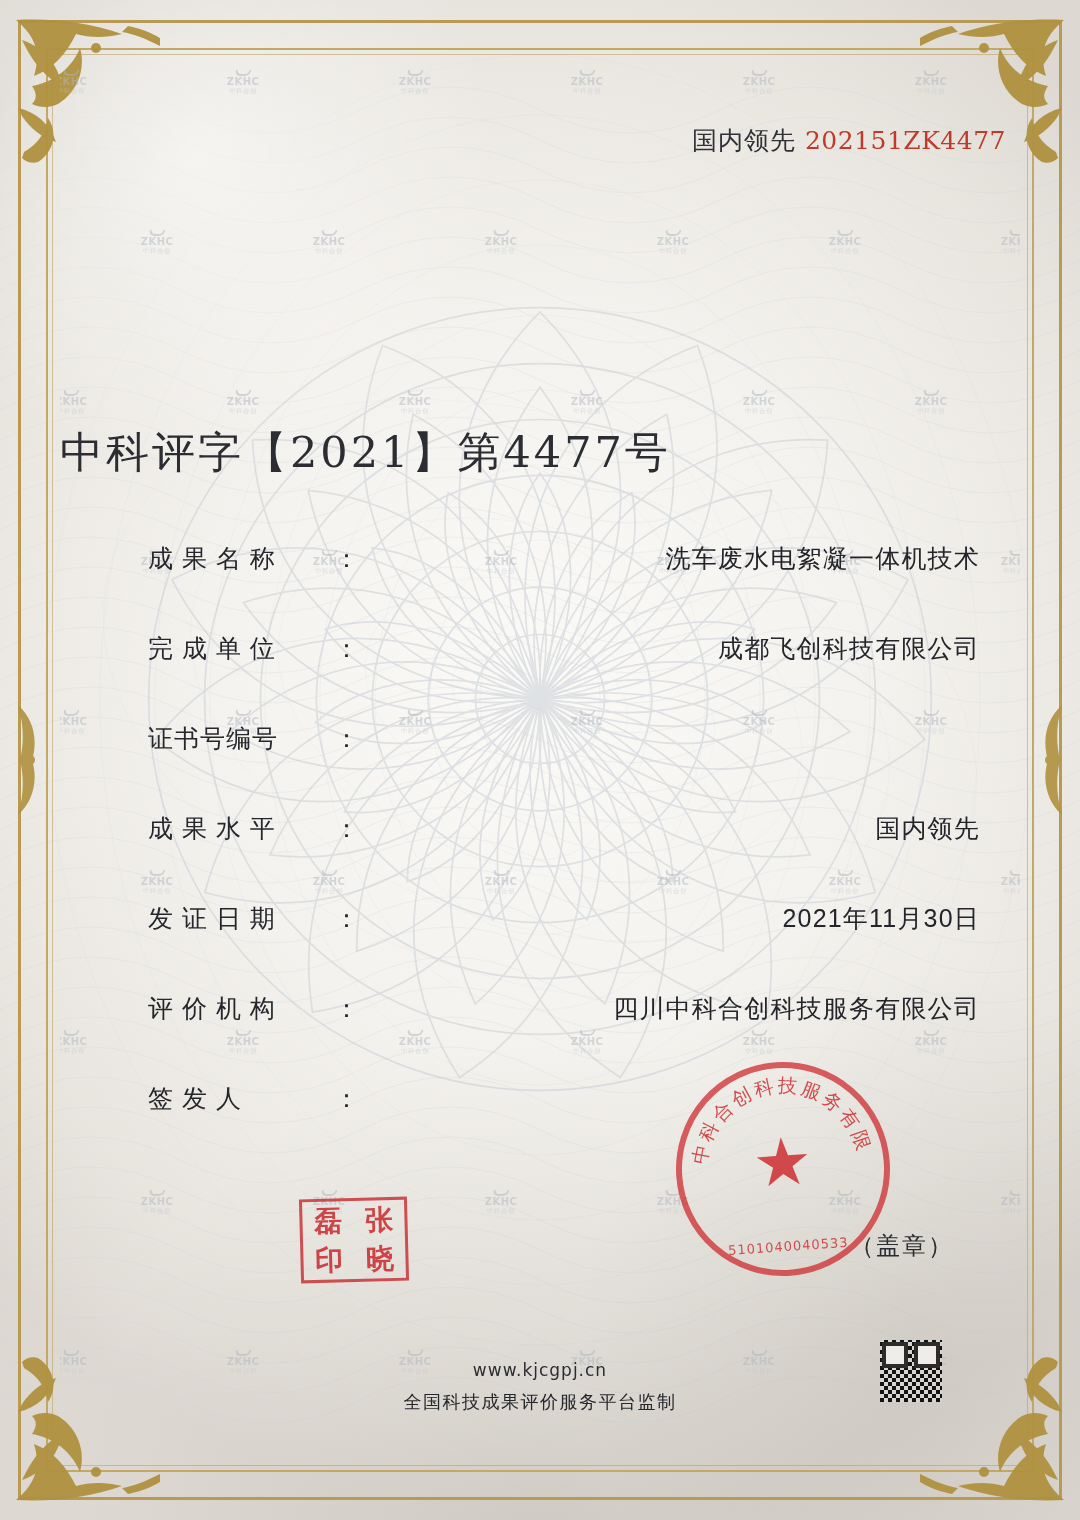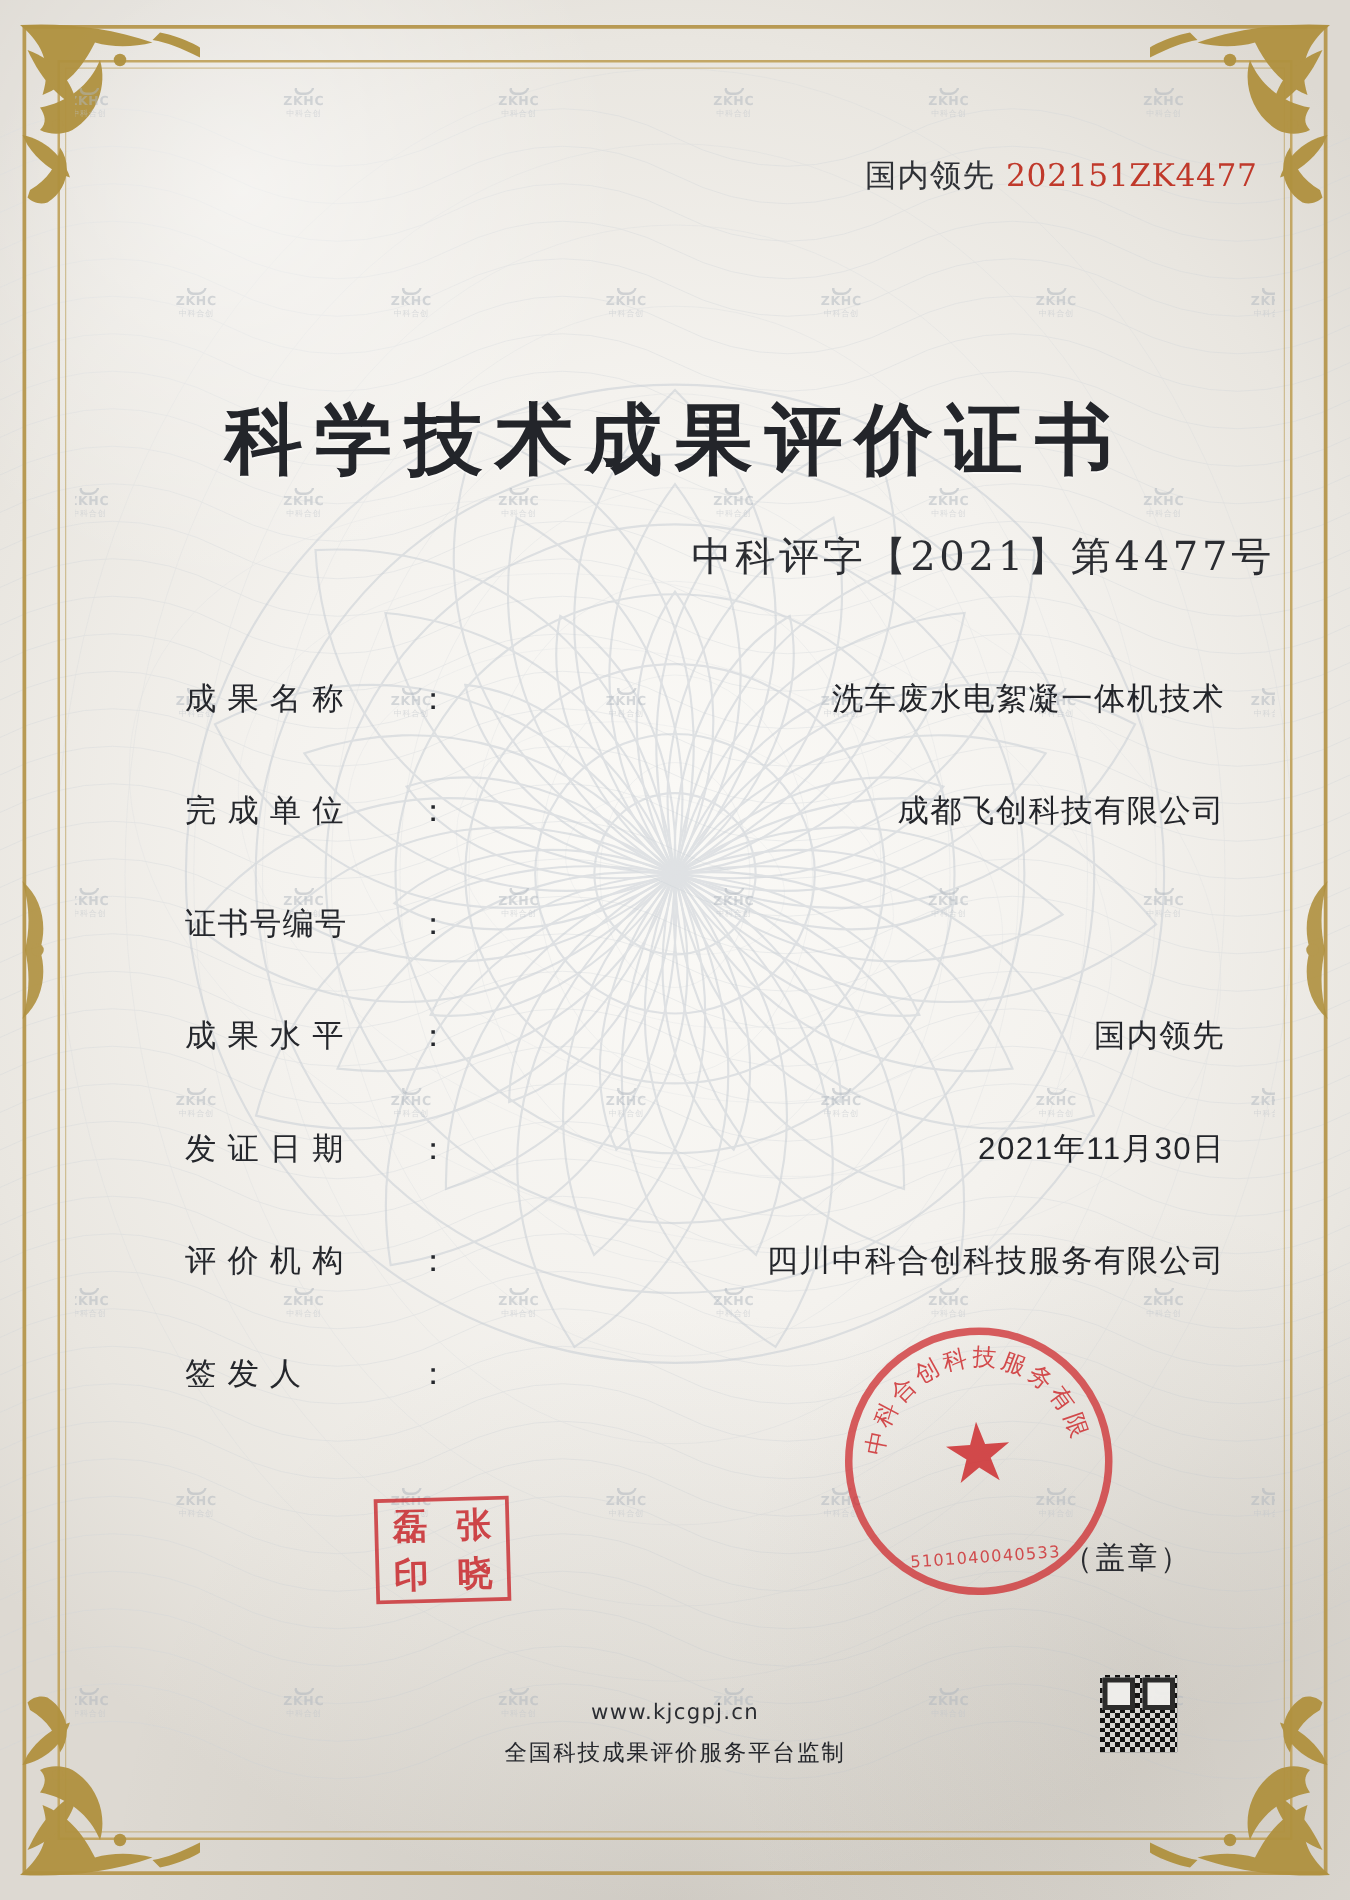--- a/index.html
+++ b/index.html
@@ -144,23 +144,23 @@
     font-weight: 700;
     font-size: 62px;
     letter-spacing: 10px;
     color: #23252a;
     text-shadow: 0 1px 0 rgba(255,255,255,0.5);
   }
 
   .subtitle {
     position: absolute;
     left: 0; right: 0; top: 362px;
-    text-align: right;
+    text-align: left;
     font-family: "DejaVu Serif", "Liberation Serif", serif;
-    font-size: 32px;
+    font-size: 43px;
     letter-spacing: 3px;
     color: #2b2d32;
   }
 
   .fields {
     position: absolute;
     left: 88px; right: 40px; top: 480px;
   }
   .field {
     display: flex;
@@ -750,21 +750,20 @@
       </div>
     </div>
 
   <div class="content">
 
     <div class="cert-no">
       <span>国内领先</span>
       <span class="num">202151ZK4477</span>
     </div>
 
-    <div class="title">科学技术成果评价证书</div>
     <div class="subtitle">中科评字【2021】第4477号</div>
 
     <div class="fields">
 
       <div class="field">
         <span class="label">成 果 名 称</span>
         <span class="colon">：</span>
         <span class="value">洗车废水电絮凝一体机技术</span>
       </div>
 

